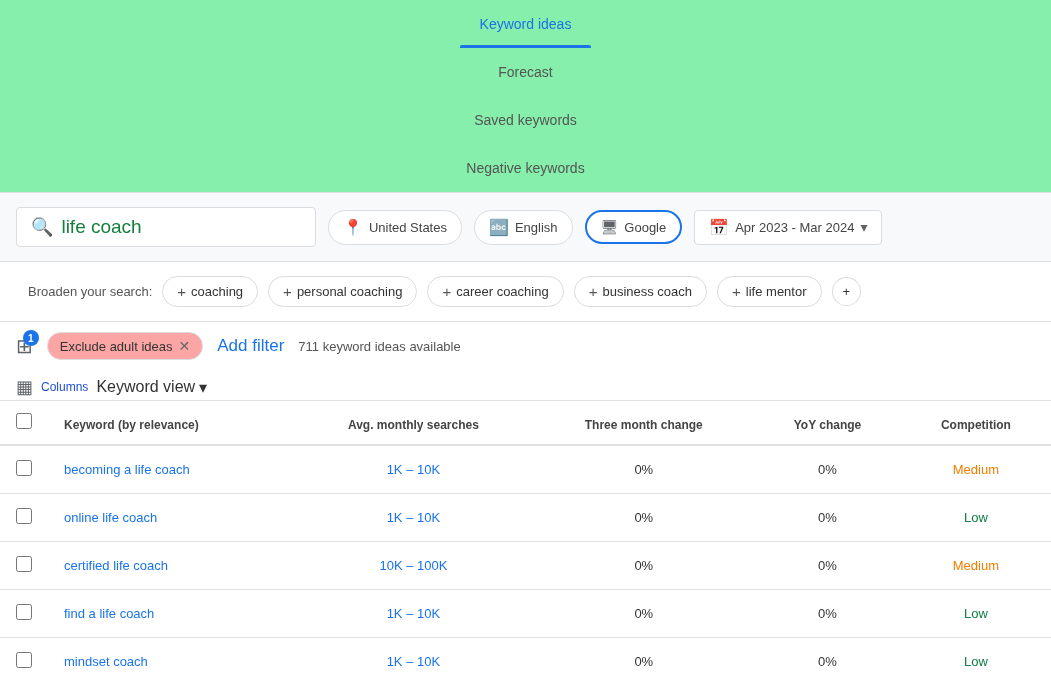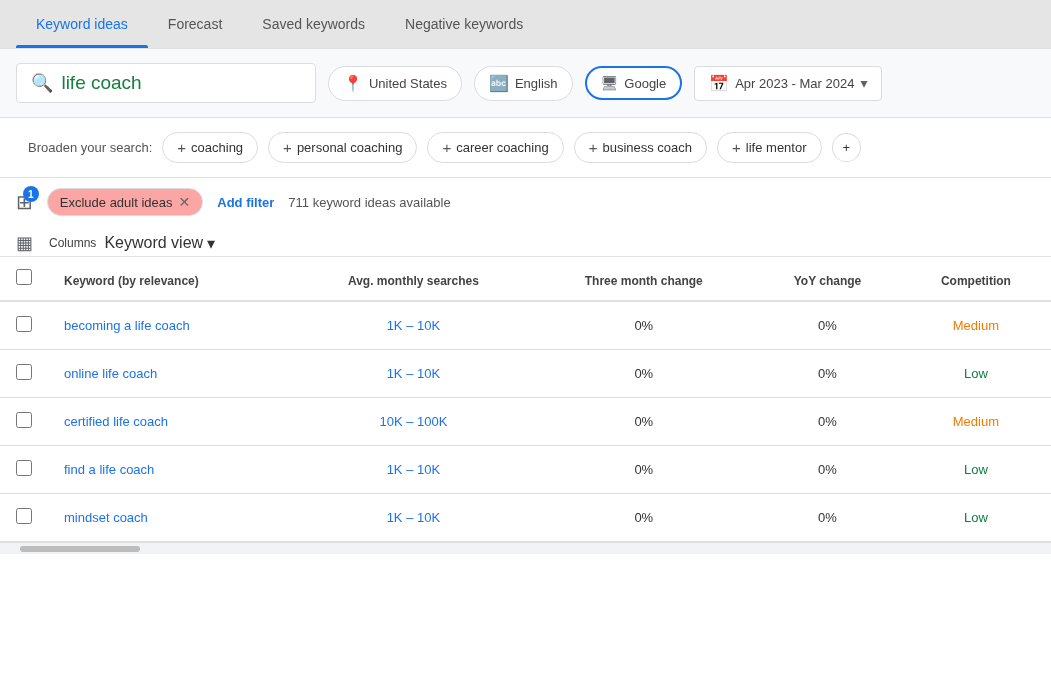--- a/index.html
+++ b/index.html
@@ -1,19 +1,19 @@
 <!DOCTYPE html>
 <html><head>
   <meta charset="utf-8">
   <style>
     * { box-sizing: border-box; margin: 0; padding: 0; }
     body { font-family: Arial, sans-serif; font-size: 14px; background: #fff; color: #333; overflow-x: hidden; }
 
     
-    .tabs { display: flex; align-items: center; border-bottom: 1px solid #e0e0e0; padding: 0 16px; background: #e5e5e5; }
+    .tabs { display: flex; align-items: center; border-bottom: 1px solid #e0e0e0; padding: 0 16px; background: #86efac; flex-direction: column; }
     .tab { padding: 16px 20px; cursor: pointer; font-size: 14px; color: #555; position: relative; white-space: nowrap; }
     .tab.active { color: #1a73e8; font-weight: 500; }
     .tab.active::after { content: ''; position: absolute; bottom: 0; left: 0; right: 0; height: 3px; background: #1a73e8; border-radius: 2px 2px 0 0; }
 
     
     .search-row { display: flex; align-items: center; padding: 14px 16px; gap: 12px; border-bottom: 1px solid #e0e0e0; background: #f8f9fa; }
     .search-box { display: flex; align-items: center; background: #fff; border: 1px solid #dadce0; border-radius: 4px; padding: 8px 14px; gap: 8px; min-width: 300px; }
     .search-box input { border: none; outline: none; font-size: 19px; color: #15803d; width: 220px; background: transparent; }
     .filter-pill { display: flex; align-items: center; gap: 6px; border: 1px solid #dadce0; border-radius: 20px; padding: 7px 14px; color: #444; cursor: pointer; background: #fff; font-size: 13px; white-space: nowrap; }
     .filter-pill.active { border: 2px solid #1a73e8; background: #fff; }
@@ -26,27 +26,27 @@
     .tag-plus { color: #555; font-size: 15px; }
     .more-pill { display: flex; align-items: center; border: 1px solid #dadce0; border-radius: 50%; padding: 6px 10px; color: #333; cursor: pointer; background: #fff; font-size: 13px; }
 
     
     .toolbar-row { display: flex; align-items: center; padding: 10px 16px; gap: 14px; }
     .filter-icon-wrap { position: relative; display: inline-flex; }
     .filter-icon { font-size: 20px; color: #5f6368; cursor: pointer; }
     .badge { position: absolute; top: -4px; right: -6px; background: #1a73e8; color: #fff; border-radius: 50%; font-size: 10px; width: 16px; height: 16px; display: flex; align-items: center; justify-content: center; font-weight: bold; }
     .exclude-pill { display: flex; align-items: center; gap: 6px; border: 1px solid #dadce0; border-radius: 20px; padding: 5px 12px; font-size: 13px; color: #333; cursor: pointer; background: #fca5a5; }
     .exclude-pill .close { font-size: 14px; color: #666; cursor: pointer; }
-    .add-filter { color: #1a73e8; font-size: 13px; cursor: pointer; font-weight: 700; }
+    .add-filter { color: #1a73e8; font-size: 17px; cursor: pointer; font-weight: 400; }
     .ideas-count { font-size: 13px; color: #555; }
 
     
     .columns-row { display: flex; align-items: center; padding: 6px 16px 2px 16px; gap: 8px; }
     .columns-icon { font-size: 18px; color: #5f6368; cursor: pointer; }
-    .columns-label { font-size: 12px; color: #404040; cursor: pointer; margin-left: 8px; }
+    .columns-label { font-size: 12px; color: #1d4ed8; cursor: pointer; }
     .keyword-view-btn { display: flex; align-items: center; gap: 4px; font-size: 16px; color: #333; cursor: pointer; font-weight: 500; }
 
     
     .table-wrap { overflow-x: auto; border-top: 1px solid #e0e0e0; }
     table { width: 100%; border-collapse: collapse; min-width: 700px; }
     thead th { padding: 12px 16px; font-size: 12px; font-weight: 600; color: #444; text-align: left; border-bottom: 2px solid #e0e0e0; background: #fff; white-space: nowrap; vertical-align: bottom; }
     thead th.center { text-align: center; }
     tbody tr { border-bottom: 1px solid #e0e0e0; }
     tbody td { padding: 14px 16px; font-size: 13px; color: #333; vertical-align: middle; }
     tbody td.keyword-cell { color: #1a73e8; cursor: pointer; }

